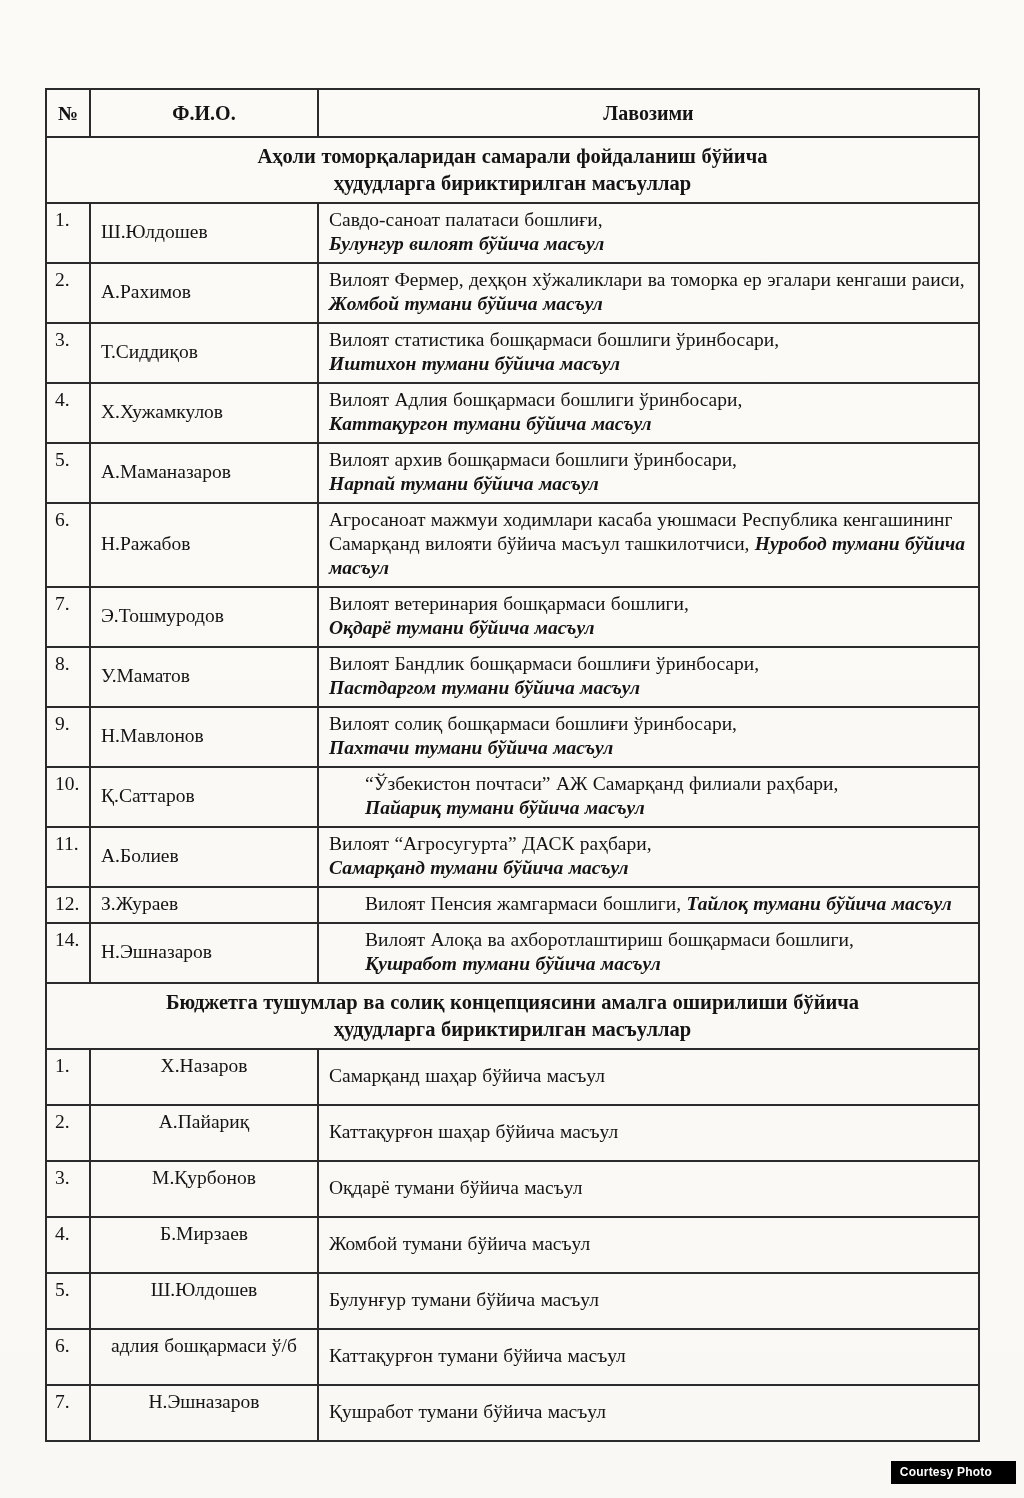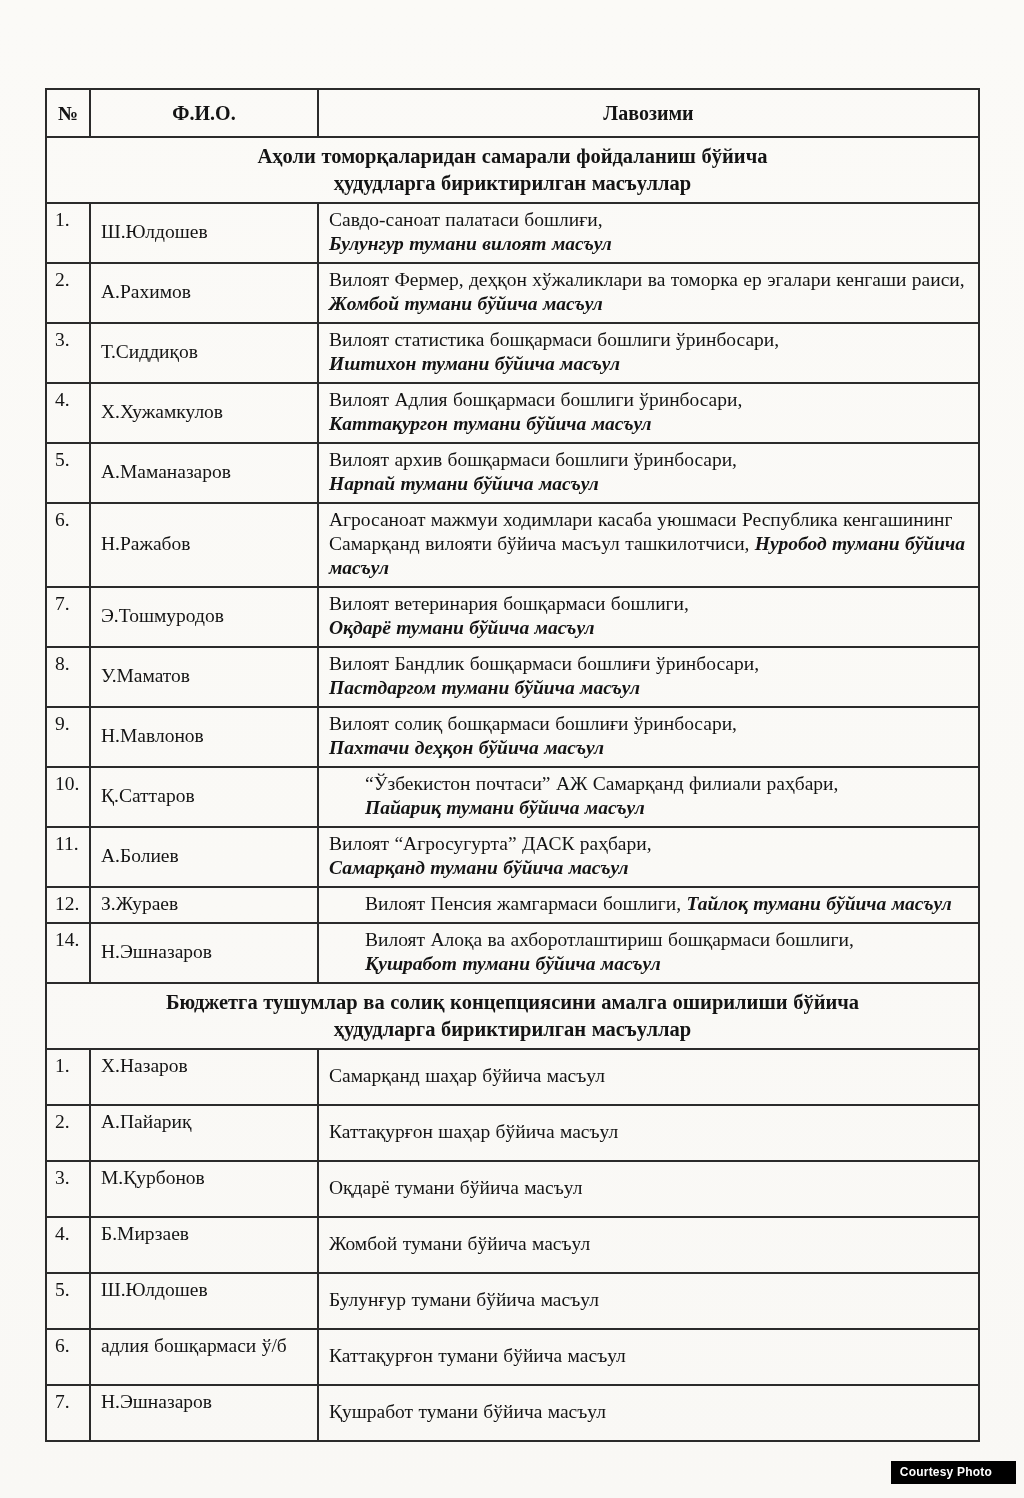--- a/index.html
+++ b/index.html
@@ -42,21 +42,21 @@
   tr.section-title-row td {
     text-align: center;
     font-weight: bold;
     font-size: 20.5px;
     line-height: 27px;
     padding: 5px 8px;
   }
   td.num-cell { text-align: left; padding-left: 8px; padding-right: 2px; }
   td.name-cell { }
   tr.s1 td.name-cell { vertical-align: middle; }
-  tr.s2 td.name-cell { vertical-align: top; }
+  tr.s2 td.name-cell { vertical-align: top; text-align: center; }
   tr.s2 td.pos-cell  { vertical-align: middle; height: 44px; }
   td.pos-cell .pos-bold {
     font-weight: bold;
     font-style: italic;
   }
   td.pos-cell.justify { text-align: justify; padding-left: 46px; }
   td.pos-cell .pos-bold.block { display: block; }
   .credit-badge {
     position: absolute;
     right: 8px; bottom: 14px;
@@ -90,21 +90,21 @@
     <tbody>
         <tr class="section-title-row">
           <td colspan="3">
             <div>Аҳоли томорқаларидан самарали фойдаланиш бўйича</div>
             <div>ҳудудларга бириктирилган масъуллар</div>
           </td>
         </tr>
         <tr class="data-row s1">
           <td class="num-cell">1.</td>
           <td class="name-cell">Ш.Юлдошев</td>
-          <td class="pos-cell"><span class="pos-plain">Савдо-саноат палатаси бошлиғи,</span><span class="pos-bold block">Булунгур тумани вилоят масъул</span></td>
+          <td class="pos-cell"><span class="pos-plain">Савдо-саноат палатаси бошлиғи,</span><span class="pos-bold block">Булунгур вилоят бўйича масъул</span></td>
         </tr>
         <tr class="data-row s1">
           <td class="num-cell">2.</td>
           <td class="name-cell">А.Рахимов</td>
           <td class="pos-cell"><span class="pos-plain">Вилоят Фермер, деҳқон хўжаликлари ва томорка ер эгалари кенгаши раиси,</span><span class="pos-bold"> Жомбой тумани бўйича масъул</span></td>
         </tr>
         <tr class="data-row s1">
           <td class="num-cell">3.</td>
           <td class="name-cell">Т.Сиддиқов</td>
           <td class="pos-cell"><span class="pos-plain">Вилоят статистика бошқармаси бошлиги ўринбосари,</span><span class="pos-bold block">Иштихон тумани бўйича масъул</span></td>
@@ -130,21 +130,21 @@
           <td class="pos-cell"><span class="pos-plain">Вилоят ветеринария бошқармаси бошлиги,</span><span class="pos-bold block">Оқдарё тумани бўйича масъул</span></td>
         </tr>
         <tr class="data-row s1">
           <td class="num-cell">8.</td>
           <td class="name-cell">У.Маматов</td>
           <td class="pos-cell"><span class="pos-plain">Вилоят Бандлик бошқармаси бошлиғи ўринбосари,</span><span class="pos-bold block">Пастдаргом тумани бўйича масъул</span></td>
         </tr>
         <tr class="data-row s1">
           <td class="num-cell">9.</td>
           <td class="name-cell">Н.Мавлонов</td>
-          <td class="pos-cell"><span class="pos-plain">Вилоят солиқ бошқармаси бошлиғи ўринбосари,</span><span class="pos-bold block">Пахтачи деҳқон бўйича масъул</span></td>
+          <td class="pos-cell"><span class="pos-plain">Вилоят солиқ бошқармаси бошлиғи ўринбосари,</span><span class="pos-bold block">Пахтачи тумани бўйича масъул</span></td>
         </tr>
         <tr class="data-row s1">
           <td class="num-cell">10.</td>
           <td class="name-cell">Қ.Саттаров</td>
           <td class="pos-cell justify"><span class="pos-plain">“Ўзбекистон почтаси” АЖ Самарқанд филиали раҳбари,</span><span class="pos-bold block">Пайариқ тумани бўйича масъул</span></td>
         </tr>
         <tr class="data-row s1">
           <td class="num-cell">11.</td>
           <td class="name-cell">А.Болиев</td>
           <td class="pos-cell"><span class="pos-plain">Вилоят “Агросугурта” ДАСК раҳбари,</span><span class="pos-bold block">Самарқанд тумани бўйича масъул</span></td>

